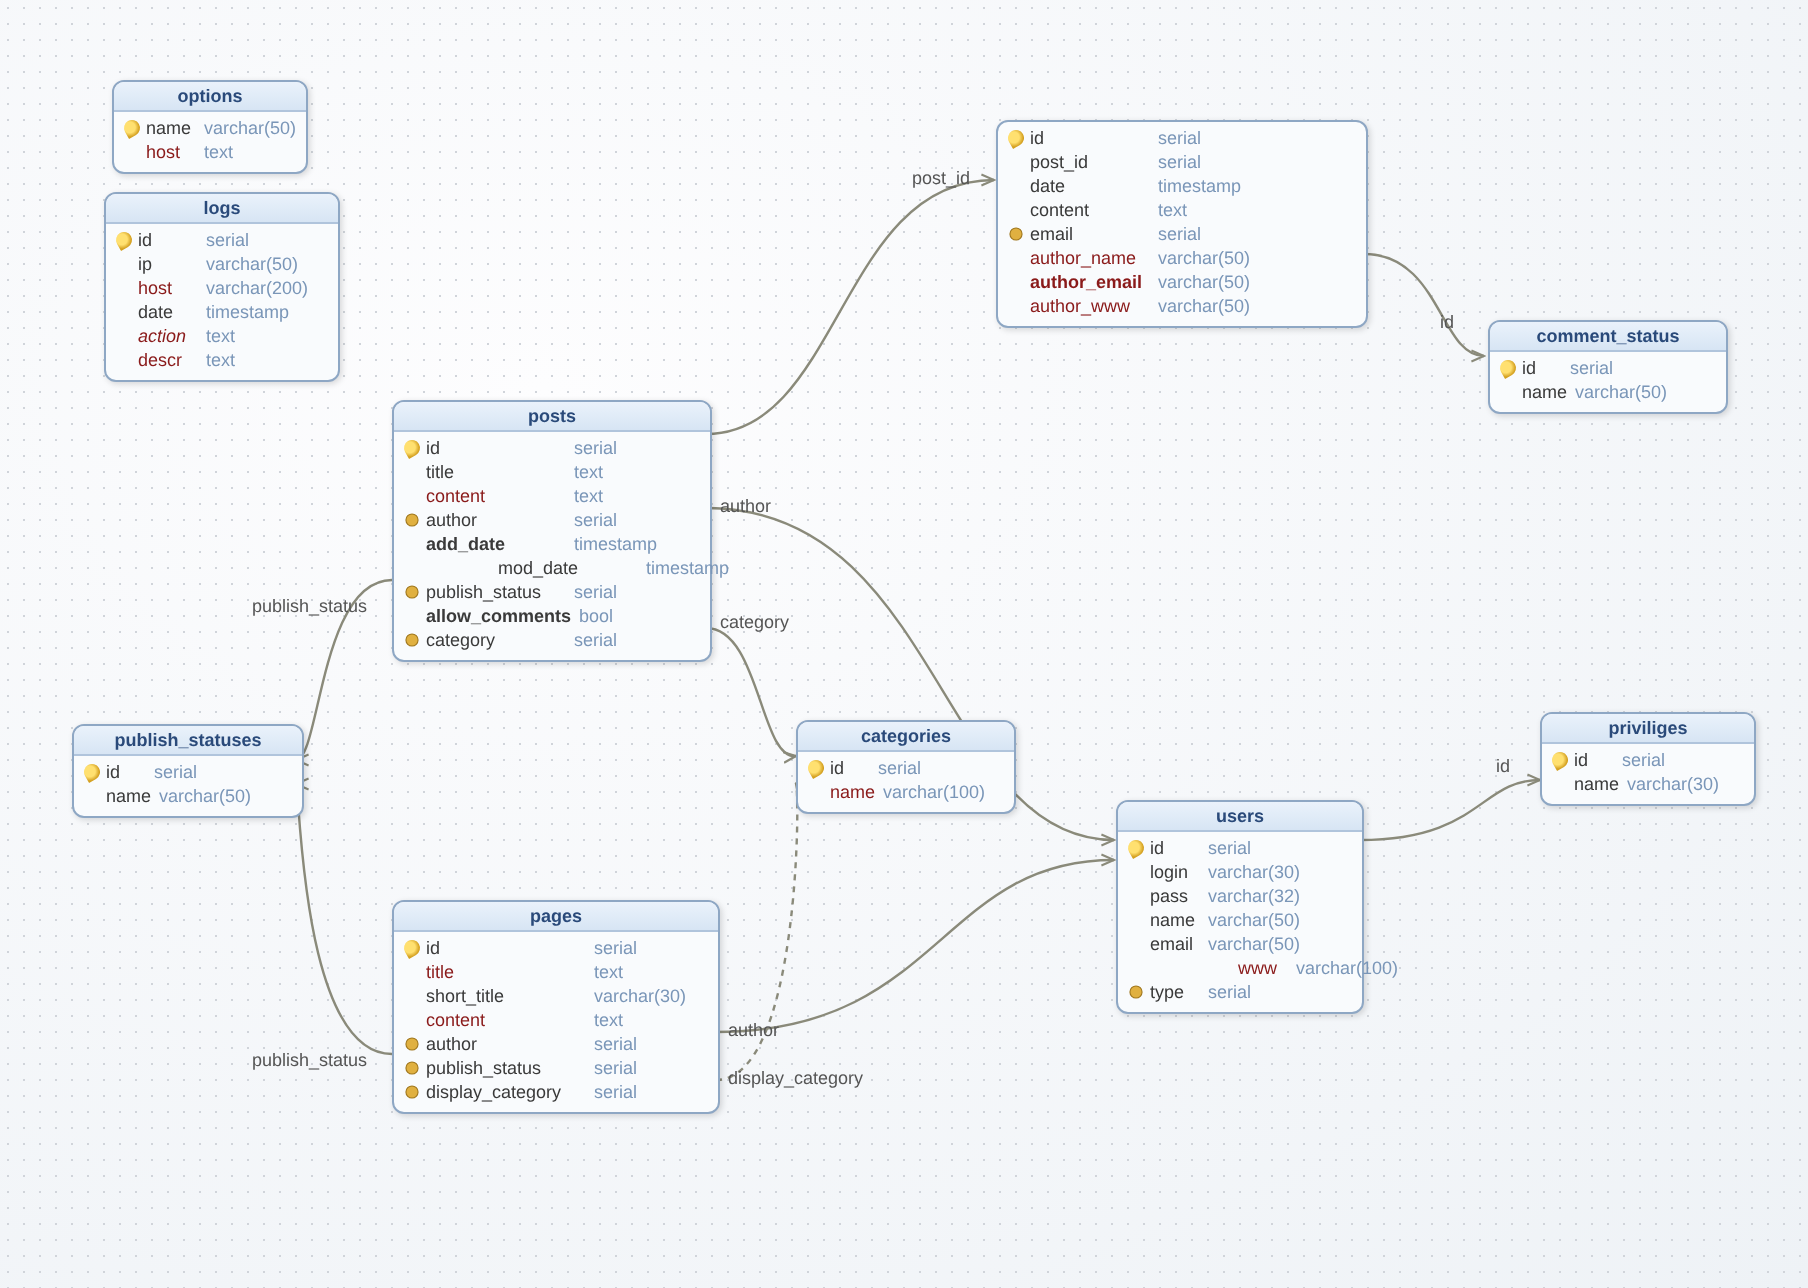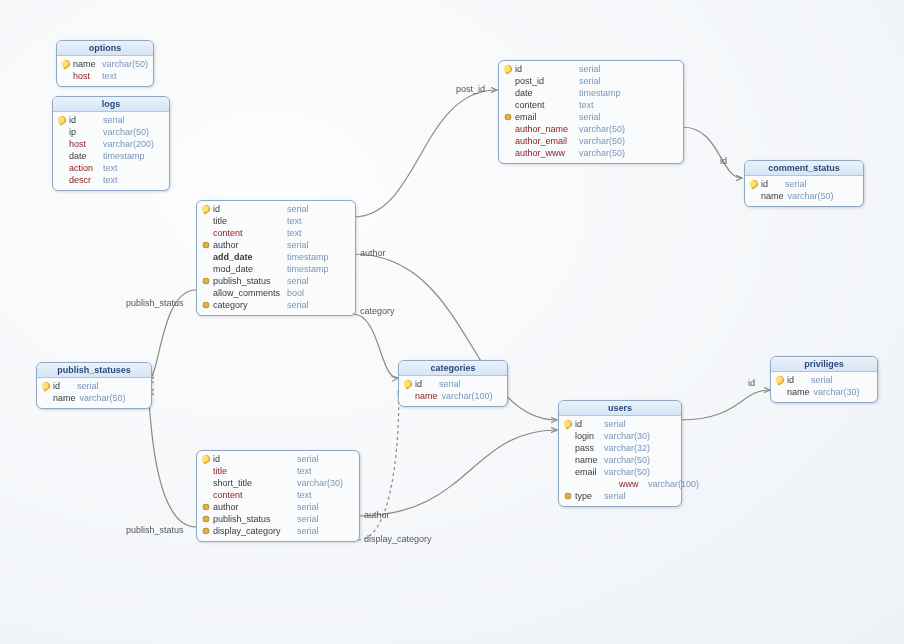--- a/index.html
+++ b/index.html
@@ -135,32 +135,33 @@
         <span class="colname req" style="min-width: 30px;">host</span>
         <span class="coltype">varchar(200)</span>
       </div>
       <div class="row">
         <span class="ico"></span>
         <span class="colname" style="min-width: 30px;">date</span>
         <span class="coltype">timestamp</span>
       </div>
       <div class="row">
         <span class="ico"></span>
-        <span class="colname req" style="min-width: 30px;">action</span>
+        <span class="colname req" style="min-width: 30px; font-style: italic;">action</span>
         <span class="coltype">text</span>
       </div>
       <div class="row">
         <span class="ico"></span>
         <span class="colname req" style="min-width: 30px;">descr</span>
         <span class="coltype">text</span>
       </div>
     </div>
 </div>
 
 <div class="table" style="left:196px;top:200px;width:158px">
+  <div class="table-title">posts</div>
   <div class="table-body">
       <div class="row">
         <span class="ico ico-key"></span>
         <span class="colname" style="min-width: 70px;">id</span>
         <span class="coltype">serial</span>
       </div>
       <div class="row">
         <span class="ico"></span>
         <span class="colname" style="min-width: 70px;">title</span>
         <span class="coltype">text</span>
@@ -175,31 +176,31 @@
         <span class="colname" style="min-width: 70px;">author</span>
         <span class="coltype">serial</span>
       </div>
       <div class="row">
         <span class="ico"></span>
         <span class="colname" style="min-width: 70px; font-weight: bold;">add_date</span>
         <span class="coltype">timestamp</span>
       </div>
       <div class="row">
         <span class="ico"></span>
-        <span class="colname" style="min-width: 70px;">mod_date</span>
+        <span class="colname" style="min-width: 70px; margin-left: 36px;">mod_date</span>
         <span class="coltype">timestamp</span>
       </div>
       <div class="row">
         <span class="ico ico-ref"></span>
         <span class="colname" style="min-width: 70px;">publish_status</span>
         <span class="coltype">serial</span>
       </div>
       <div class="row">
         <span class="ico"></span>
-        <span class="colname" style="min-width: 70px;">allow_comments</span>
+        <span class="colname" style="min-width: 70px; font-weight: bold;">allow_comments</span>
         <span class="coltype">bool</span>
       </div>
       <div class="row">
         <span class="ico ico-ref"></span>
         <span class="colname" style="min-width: 70px;">category</span>
         <span class="coltype">serial</span>
       </div>
     </div>
 </div>
 
@@ -230,21 +231,21 @@
         <span class="colname" style="min-width: 60px;">email</span>
         <span class="coltype">serial</span>
       </div>
       <div class="row">
         <span class="ico"></span>
         <span class="colname req" style="min-width: 60px;">author_name</span>
         <span class="coltype">varchar(50)</span>
       </div>
       <div class="row">
         <span class="ico"></span>
-        <span class="colname req" style="min-width: 60px;">author_email</span>
+        <span class="colname req" style="min-width: 60px; font-weight: bold;">author_email</span>
         <span class="coltype">varchar(50)</span>
       </div>
       <div class="row">
         <span class="ico"></span>
         <span class="colname req" style="min-width: 60px;">author_www</span>
         <span class="coltype">varchar(50)</span>
       </div>
     </div>
 </div>
 
@@ -347,20 +348,21 @@
       </div>
       <div class="row">
         <span class="ico"></span>
         <span class="colname" style="min-width: 20px;">name</span>
         <span class="coltype">varchar(30)</span>
       </div>
     </div>
 </div>
 
 <div class="table" style="left:196px;top:450px;width:162px">
+  <div class="table-title">pages</div>
   <div class="table-body">
       <div class="row">
         <span class="ico ico-key"></span>
         <span class="colname" style="min-width: 80px;">id</span>
         <span class="coltype">serial</span>
       </div>
       <div class="row">
         <span class="ico"></span>
         <span class="colname req" style="min-width: 80px;">title</span>
         <span class="coltype">text</span>

